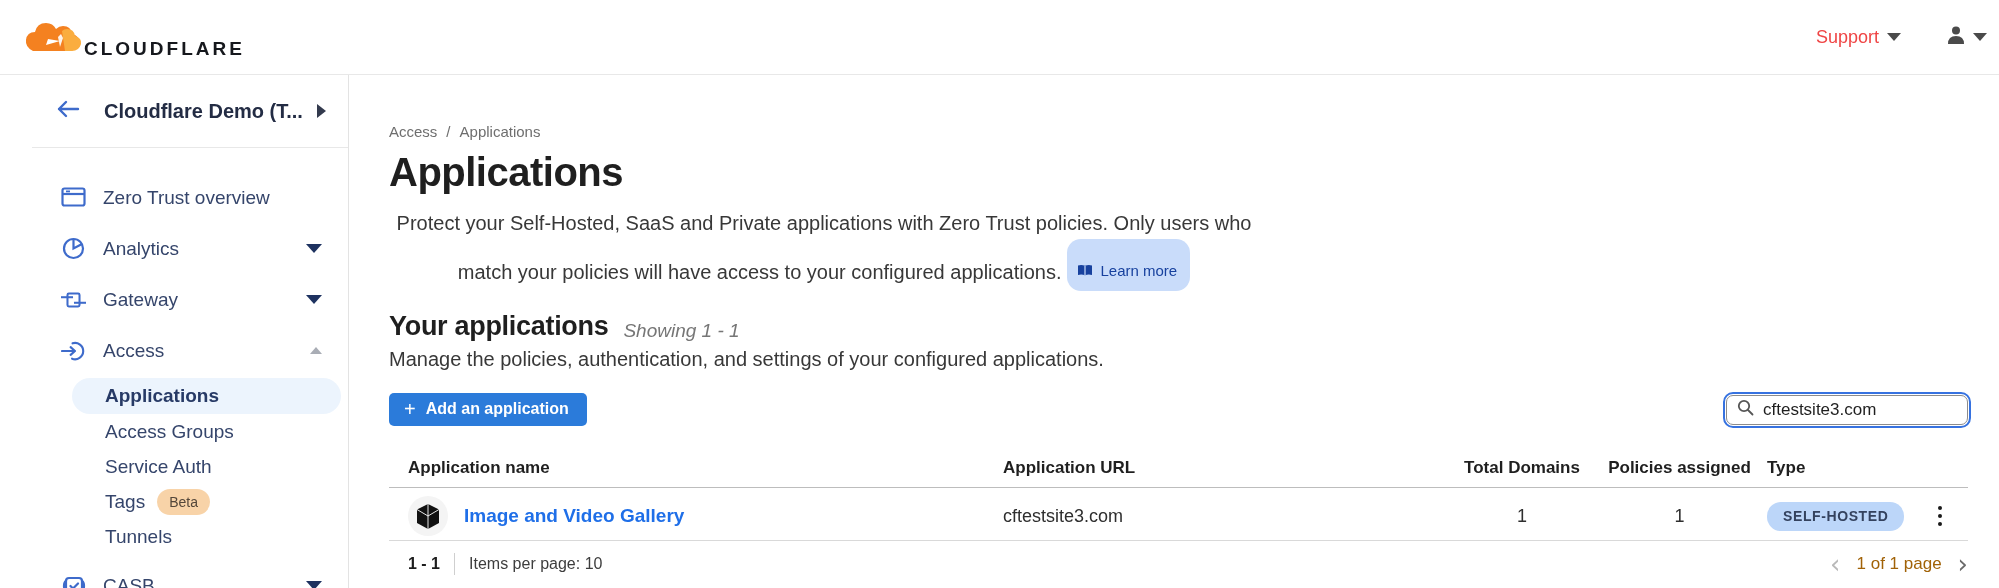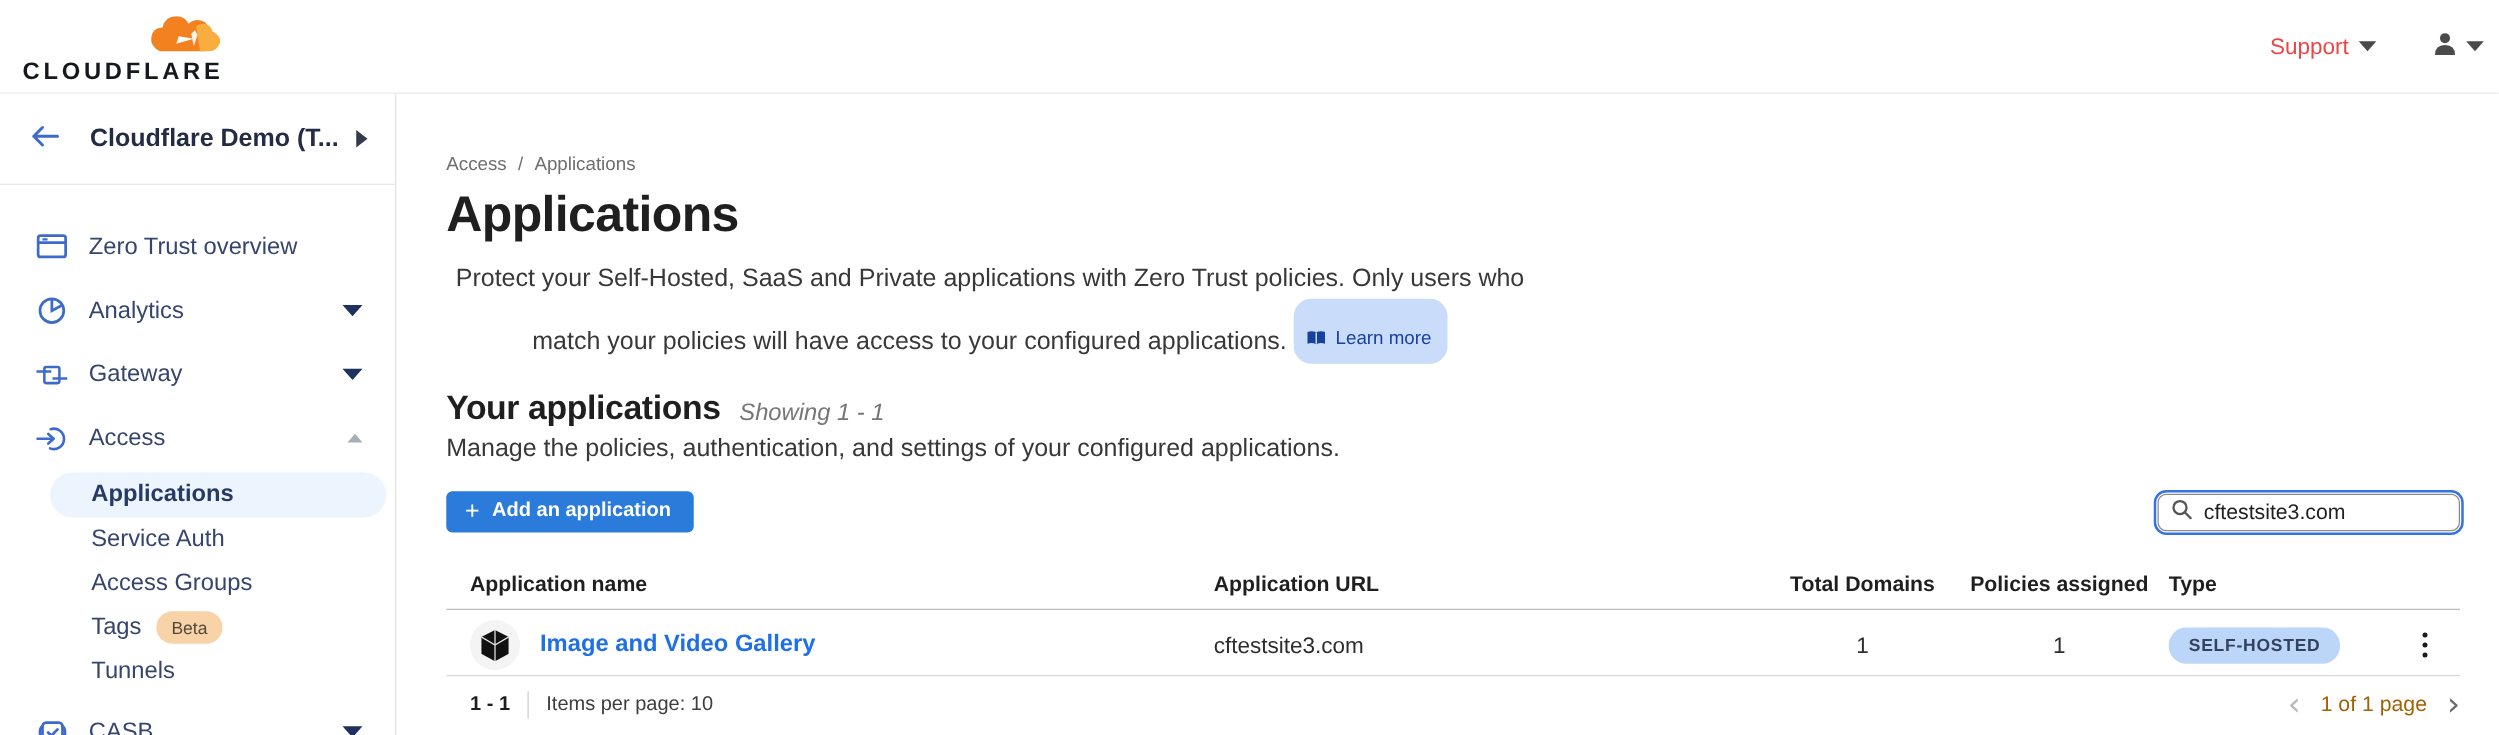--- a/index.html
+++ b/index.html
@@ -3,31 +3,31 @@
 <meta charset="utf-8">
 <style>
   * { margin:0; padding:0; box-sizing:border-box; }
   html,body { width:1999px; height:588px; overflow:hidden; }
   body { font-family:"Liberation Sans", sans-serif; background:#fff; color:#313131; }
   .screen { width:1999px; height:588px; display:flex; flex-direction:column; background:#fff; }
 
   
   .topbar { height:75px; flex:0 0 75px; display:flex; align-items:center; justify-content:space-between;
             padding:0 10px 0 18px; border-bottom:1px solid #e8e8e8; background:#fff; }
-  .logo { display:flex; flex-direction:column; align-items:flex-end; margin-top:4px; }
+  .logo { display:flex; align-items:flex-end; margin-top:4px; }
   .logo-word { font-size:19px; font-weight:700; letter-spacing:3px; color:#16181d; line-height:18px; }
   .topbar-right { display:flex; align-items:center; gap:44px; padding-right:2px; }
   .support { display:flex; align-items:center; gap:8px; cursor:pointer; }
   .support-label { font-size:18px; color:#ef4444; }
   .caret-down { width:0; height:0; border-left:7px solid transparent; border-right:7px solid transparent;
                 border-top:8px solid #4a4a4a; }
   .user-menu { display:flex; align-items:center; gap:6px; cursor:pointer; }
 
   
-  .body-row { flex:1; display:flex; min-height:0; }
+  .body-row { flex:1; display:flex; min-height:0;margin-left:32px; }
 
   
   .sidebar { width:317px; flex:0 0 317px; border-right:1px solid #e3e3e3; background:#fff; }
   .sidebar-header { height:73px; display:flex; align-items:center; padding:0 22px 0 24px;
                     border-bottom:1px solid #e8e8e8; }
   .account-name { font-size:20px; font-weight:700; color:#232c44; margin-left:24px; white-space:nowrap; }
   .tri-right { width:0; height:0; border-top:7px solid transparent; border-bottom:7px solid transparent;
                border-left:9px solid #333a4d; margin-left:auto; }
   .nav { padding-top:24px; }
   .nav-item { height:51px; display:flex; align-items:center; padding:0 26px 0 29px; cursor:pointer; }
@@ -193,24 +193,24 @@
           </span>
           <span class="nav-label">Access</span>
           <span class="nav-caret-up"></span>
         </div>
 
         <div class="subnav">
           <div class="subnav-item selected">
             <span>Applications</span>
           </div>
           <div class="subnav-item">
+            <span>Access Groups</span>
+          </div>
+          <div class="subnav-item">
             <span>Service Auth</span>
-          </div>
-          <div class="subnav-item">
-            <span>Access Groups</span>
           </div>
           <div class="subnav-item">
             <span>Tags</span>
             <span class="beta-badge">Beta</span>
           </div>
           <div class="subnav-item">
             <span>Tunnels</span>
           </div>
         </div>
 

